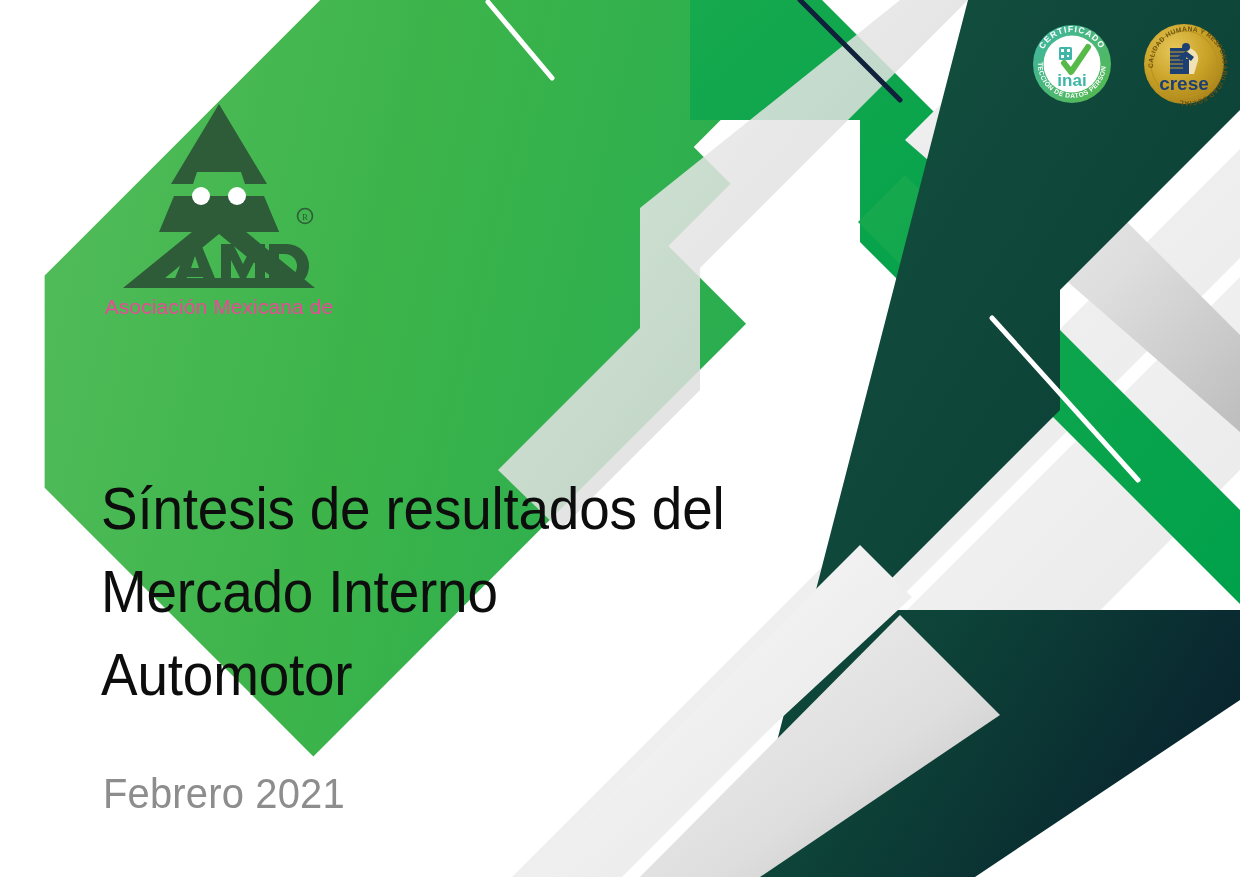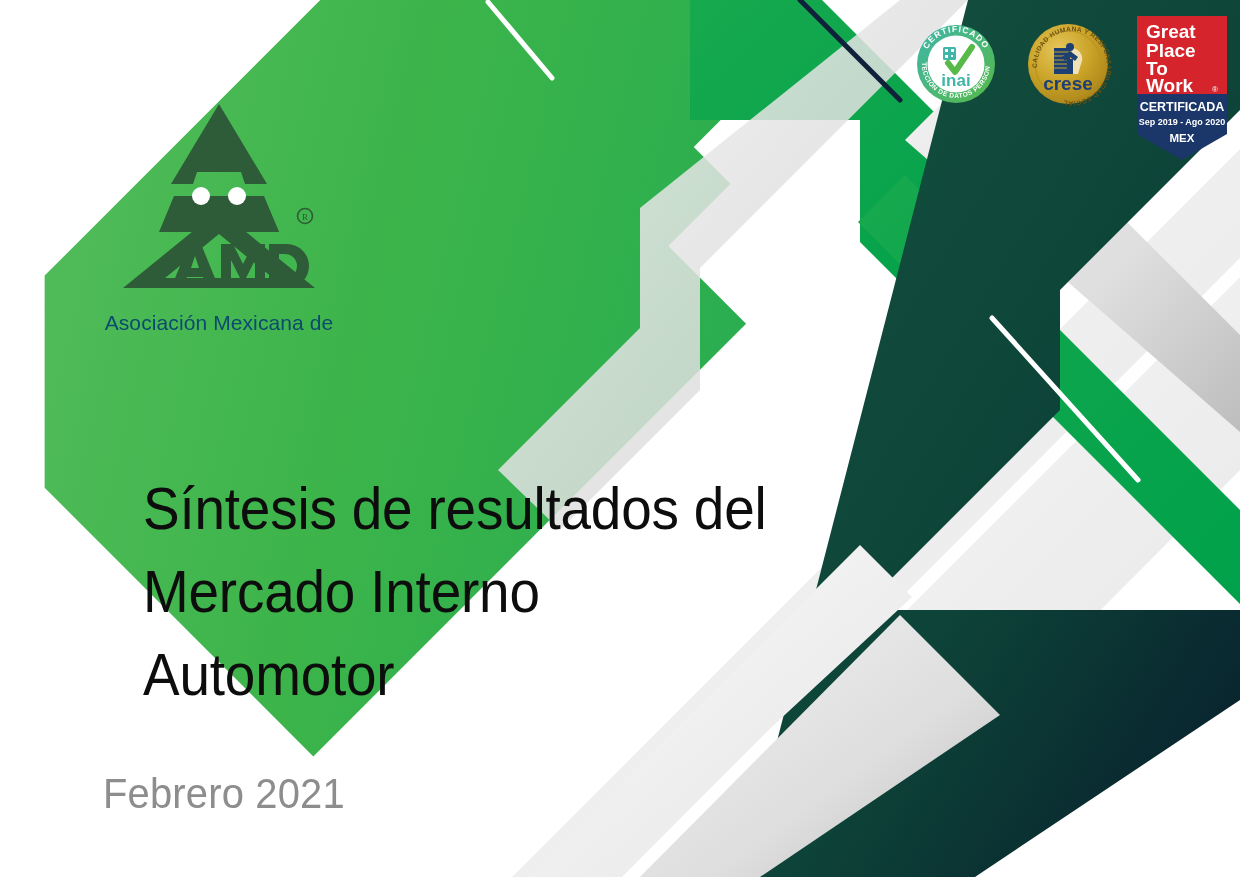--- a/index.html
+++ b/index.html
@@ -16,40 +16,40 @@
   .bg{position:absolute;inset:0;overflow:hidden;}
   .bg svg{position:absolute;top:0;left:0;width:1240px;height:877px;display:block;}
 
   
   #logo{
     position:absolute;left:14px;top:92px;width:410px;
     text-align:center;
   }
   #logo .mark{width:200px;height:200px;margin:0 auto;display:block;}
   #logo .tagline{
-    margin-top:16px;
-    color:#0c4a6e;
+    margin-top:0;
+    color:#ec4899;
     font-family:"Liberation Sans",sans-serif;
     font-size:21px;
     line-height:29px;
     letter-spacing:.1px;
     white-space:nowrap;
   }
 
   
   #badges{
     position:absolute;right:8px;top:14px;
     display:flex;align-items:flex-start;gap:16px;
   }
   .badge{position:relative;}
   .badge svg{display:block;}
 
   
   #titleblock{
-    position:absolute;left:101px;top:468px;width:760px;margin-left:42px;
+    position:absolute;left:101px;top:468px;width:760px;
   }
   #titleblock .title{
     color:#0d0d0d;
     font-family:"Liberation Sans Narrow","Liberation Sans",sans-serif;
     font-size:59px;
     line-height:83px;
     font-weight:400;
     letter-spacing:-.2px;
     white-space:nowrap;
     transform:scaleX(.93);
@@ -225,34 +225,20 @@
           </g>
           <path d="M52 34 a11 11 0 0 1 9 16 l-3 10 l-6 0 Z" fill="#f0e2b4"></path>
           <circle cx="50" cy="33" r="4" fill="#1c3f74"></circle>
           <path d="M50 37 l-8 6 l3 4 l5 -4 l5 4 l3 -4 Z" fill="#1c3f74"></path>
           <path d="M47 45 l0 15 l6 0 l0 -15 Z" fill="#1c3f74"></path>
         </g>
         <text x="48" y="76" font-family="Liberation Sans, sans-serif" font-size="19" font-weight="bold" fill="#1c3f74" text-anchor="middle">crese</text>
       </svg>
     </div>
 
-    <div class="badge">
-      <svg width="100" height="148" viewBox="0 0 100 148" aria-hidden="true">
-        <rect x="5" y="2" width="90" height="78" fill="#d5242b"></rect>
-        <text x="14" y="24" font-family="Liberation Sans, sans-serif" font-size="19" font-weight="bold" fill="#ffffff">Great</text>
-        <text x="14" y="43" font-family="Liberation Sans, sans-serif" font-size="19" font-weight="bold" fill="#ffffff">Place</text>
-        <text x="14" y="61" font-family="Liberation Sans, sans-serif" font-size="19" font-weight="bold" fill="#ffffff">To</text>
-        <text x="14" y="78" font-family="Liberation Sans, sans-serif" font-size="19" font-weight="bold" fill="#ffffff">Work</text>
-        <text x="80" y="78" font-family="Liberation Sans, sans-serif" font-size="8" fill="#ffffff">®</text>
-        <polygon points="5,80 95,80 95,120 50,146 5,120" fill="#1b3668"></polygon>
-        <text x="50" y="97" font-family="Liberation Sans, sans-serif" font-size="12.5" font-weight="bold" fill="#ffffff" text-anchor="middle">CERTIFICADA</text>
-        <text x="50" y="111" font-family="Liberation Sans, sans-serif" font-size="9" font-weight="bold" fill="#ffffff" text-anchor="middle">Sep 2019 - Ago 2020</text>
-        <text x="50" y="128" font-family="Liberation Sans, sans-serif" font-size="11.5" font-weight="bold" fill="#ffffff" text-anchor="middle">MEX</text>
-      </svg>
-    </div>
 
   </div>
 
   <div id="titleblock">
     <div class="title">Síntesis de resultados del</div>
     <div class="title">Mercado Interno</div>
     <div class="title">Automotor</div>
   </div>
 
   <div id="subtitle">Febrero 2021</div>

